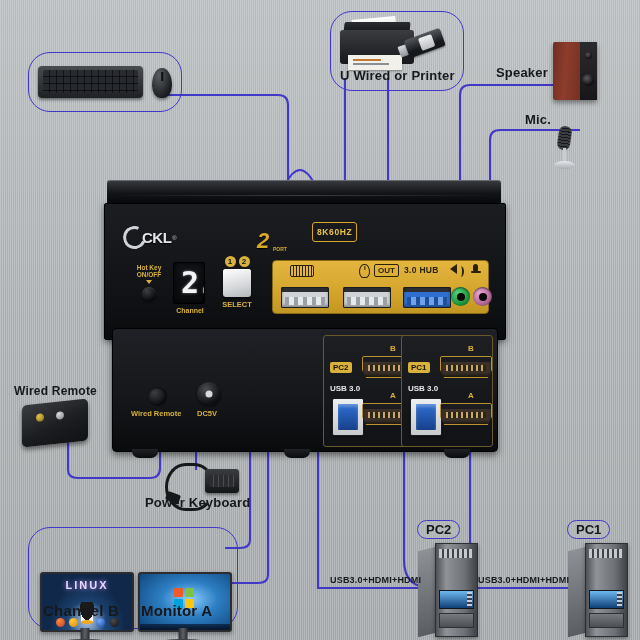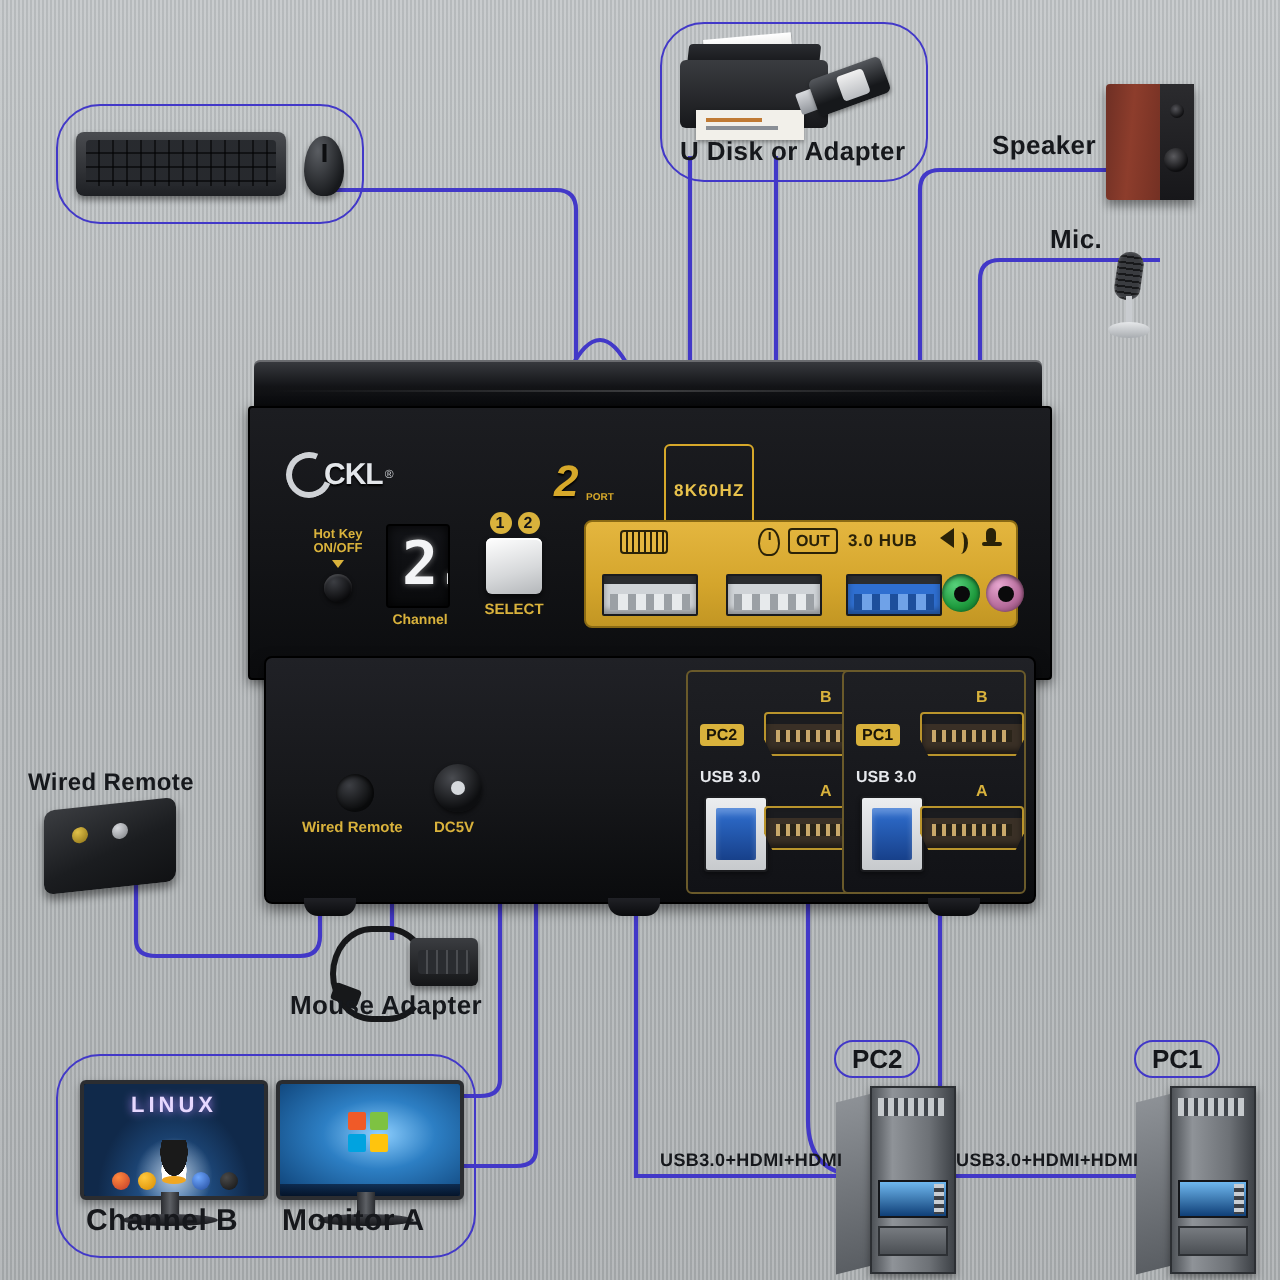--- a/index.html
+++ b/index.html
@@ -85,21 +85,21 @@
   .psu-brick{position:absolute;right:0;top:14px;width:34px;height:24px;border-radius:3px;
      background:linear-gradient(180deg,#3b3d41,#141517);box-shadow:0 2px 3px rgba(0,0,0,.4);}
   .psu-brick:after{content:"";position:absolute;left:4px;top:6px;width:26px;height:12px;
      background:repeating-linear-gradient(90deg,#2a2c30 0 4px,#4a4c50 4px 5px);border-radius:2px;}
   .psu-cord{position:absolute;left:0;top:8px;width:44px;height:42px;
      border:3px solid #17181a;border-radius:50%/60%;border-right-color:transparent;}
   .psu-plug{position:absolute;left:1px;top:38px;width:14px;height:9px;background:#17181a;
      border-radius:2px;transform:rotate(20deg);}
 
   
-  .mon{position:absolute;}
+  .mon{position:absolute;margin-top:32px;}
   .mon .scr{position:absolute;left:0;top:0;width:100%;height:100%;border:2px solid #2b2d31;
      border-radius:3px;overflow:hidden;background:#000;box-shadow:0 2px 4px rgba(0,0,0,.35);}
   .mon .neck{position:absolute;left:50%;transform:translateX(-50%);width:9px;height:12px;
      background:linear-gradient(90deg,#2a2c30,#5d6065,#2a2c30);}
   .mon .base{position:absolute;left:50%;transform:translateX(-50%);width:48px;height:6px;
      border-radius:50%;background:linear-gradient(180deg,#42444a,#16171a);}
   .linux-bg{position:absolute;inset:0;
      background:
        radial-gradient(circle at 50% 82%, rgba(255,255,255,.55) 0 6%, transparent 30%),
        radial-gradient(ellipse at 50% 100%, #2a66a8 0%, #10294a 60%),
@@ -133,21 +133,21 @@
   .pc-scr{position:absolute;left:21px;top:47px;width:33px;height:17px;
      background:linear-gradient(180deg,#6fb8ef,#0f3f77);border:1px solid #14161a;}
   .pc-scr:after{content:"";position:absolute;right:1px;top:1px;width:5px;height:15px;
      background:repeating-linear-gradient(180deg,#c9ced3 0 2px,#3c4046 2px 4px);}
   .pc-bay{position:absolute;left:21px;top:70px;width:33px;height:13px;
      background:linear-gradient(180deg,#777b80,#4b4f54);border:1px solid #2d3034;}
   .pc-tag{position:absolute;border:1.7px solid #4238c8;border-radius:11px;
      background:rgba(190,194,196,.35);padding:1px 8px;color:#14161a;font-weight:700;}
 
   
-  #kvm{position:absolute;left:124px;top:180px;width:400px;height:270px;}
+  #kvm{position:absolute;left:104px;top:180px;width:400px;height:270px;}
   .kvm-top{position:absolute;left:3px;top:0;width:394px;height:24px;
      background:linear-gradient(180deg,#3a3c41 0%,#131417 55%,#08090b 100%);
      border-radius:3px 3px 0 0;
      box-shadow:inset 0 1px 0 rgba(255,255,255,.25);}
   .kvm-top:after{content:"";position:absolute;left:8px;right:8px;top:15px;height:1px;
      background:linear-gradient(90deg,transparent,rgba(255,255,255,.18),transparent);}
   .kvm-face{position:absolute;left:0;top:23px;width:400px;height:135px;
      background:linear-gradient(180deg,#1c1d21 0%,#141518 50%,#0b0c0e 100%);
      border:1px solid #000;border-radius:2px;box-shadow:0 2px 6px rgba(0,0,0,.5);}
   .kvm-rear{position:absolute;left:8px;top:148px;width:384px;height:122px;
@@ -161,21 +161,21 @@
      border-right-color:transparent;transform:rotate(-22deg);}
   .ckl .kl{color:#e3e6ea;font-weight:800;font-size:15px;letter-spacing:-.5px;margin-left:-4px;
      text-shadow:0 1px 1px #000;}
   .ckl .r{color:#cfd2d6;font-size:6px;vertical-align:super;margin-left:1px;}
 
   .banner{position:absolute;left:152px;top:16px;width:238px;height:40px;}
   .b-two{position:absolute;left:0;top:8px;color:#d6a82a;font-size:22px;font-weight:800;
      font-style:italic;text-shadow:0 1px 1px #000;}
   .b-port{position:absolute;left:16px;top:26px;color:#d6a82a;font-size:5px;font-weight:700;}
   .b-8k{position:absolute;left:55px;top:2px;border:1.3px solid #d6a82a;border-radius:3px;
-     padding:17px 4px;color:#e8c24c;font-size:8.5px;font-weight:800;letter-spacing:.6px;}
+     padding:4px 4px;color:#e8c24c;font-size:8.5px;font-weight:800;letter-spacing:.6px;}
   .b-title{position:absolute;left:30px;top:17px;color:#e0b436;font-size:13px;font-weight:800;
      letter-spacing:.3px;white-space:nowrap;text-shadow:0 1px 1px #000;}
 
   .hk{position:absolute;left:22px;top:60px;width:44px;text-align:center;}
   .hk-t{color:#d9b23c;font-size:6.5px;font-weight:800;line-height:1.15;}
   .hk-tri{width:0;height:0;margin:1px auto 0;border-left:3px solid transparent;
      border-right:3px solid transparent;border-top:4px solid #d9b23c;}
   .hk-btn{width:14px;height:14px;border-radius:50%;margin:3px auto 0;
      background:radial-gradient(circle at 35% 28%,#3c3e43,#09090b 75%);
      box-shadow:0 1px 2px rgba(0,0,0,.6), inset 0 1px 1px rgba(255,255,255,.12);}
@@ -328,21 +328,21 @@
     <div class="pr-paper"></div>
     <div class="pr-top"></div>
     <div class="pr-body"></div>
     <div class="pr-out"></div>
   </div>
   <div class="udisk" style="left:398px;top:35px;">
     <div class="ud-plug"></div>
     <div class="ud-body"></div>
     <div class="ud-cap"></div>
   </div>
-  <div class="lbl" style="left:340px;top:68px;font-size:13px;">U Disk or Adapter</div>
+  <div class="lbl" style="left:340px;top:68px;font-size:13px;">U Wired or Printer</div>
 
   <div class="speaker" style="left:553px;top:42px;">
     <div class="sp-face">
       <div class="sp-t"></div>
       <div class="sp-w"></div>
     </div>
   </div>
   <div class="lbl" style="left:496px;top:65px;font-size:13px;">Speaker</div>
 
   <div class="mic" style="left:551px;top:126px;">
@@ -356,21 +356,21 @@
     <div class="btn b1"></div>
     <div class="btn b2"></div>
   </div>
   <div class="lbl" style="left:14px;top:384px;font-size:12px;">Wired Remote</div>
 
   <div class="psu" style="left:165px;top:455px;">
     <div class="psu-cord"></div>
     <div class="psu-plug"></div>
     <div class="psu-brick"></div>
   </div>
-  <div class="lbl" style="left:145px;top:495px;font-size:13px;">Mouse Adapter</div>
+  <div class="lbl" style="left:145px;top:495px;font-size:13px;">Power Keyboard</div>
 
   <div class="mon" style="left:40px;top:540px;width:90px;height:56px;">
     <div class="scr">
       <div class="linux-bg"></div>
       <div class="linux-word" style="font-size:11px;">LINUX</div>
       <div class="tux"></div>
       <div class="distro" style="left:16%;background:radial-gradient(circle at 35% 30%,#ff8a3d,#c0392b);"></div>
       <div class="distro" style="left:30%;background:radial-gradient(circle at 35% 30%,#ffc83d,#d98c00);"></div>
       <div class="distro" style="right:30%;background:radial-gradient(circle at 35% 30%,#6fa8ff,#224a9b);"></div>
       <div class="distro" style="right:14%;background:radial-gradient(circle at 35% 30%,#4a4a4a,#111);"></div>

